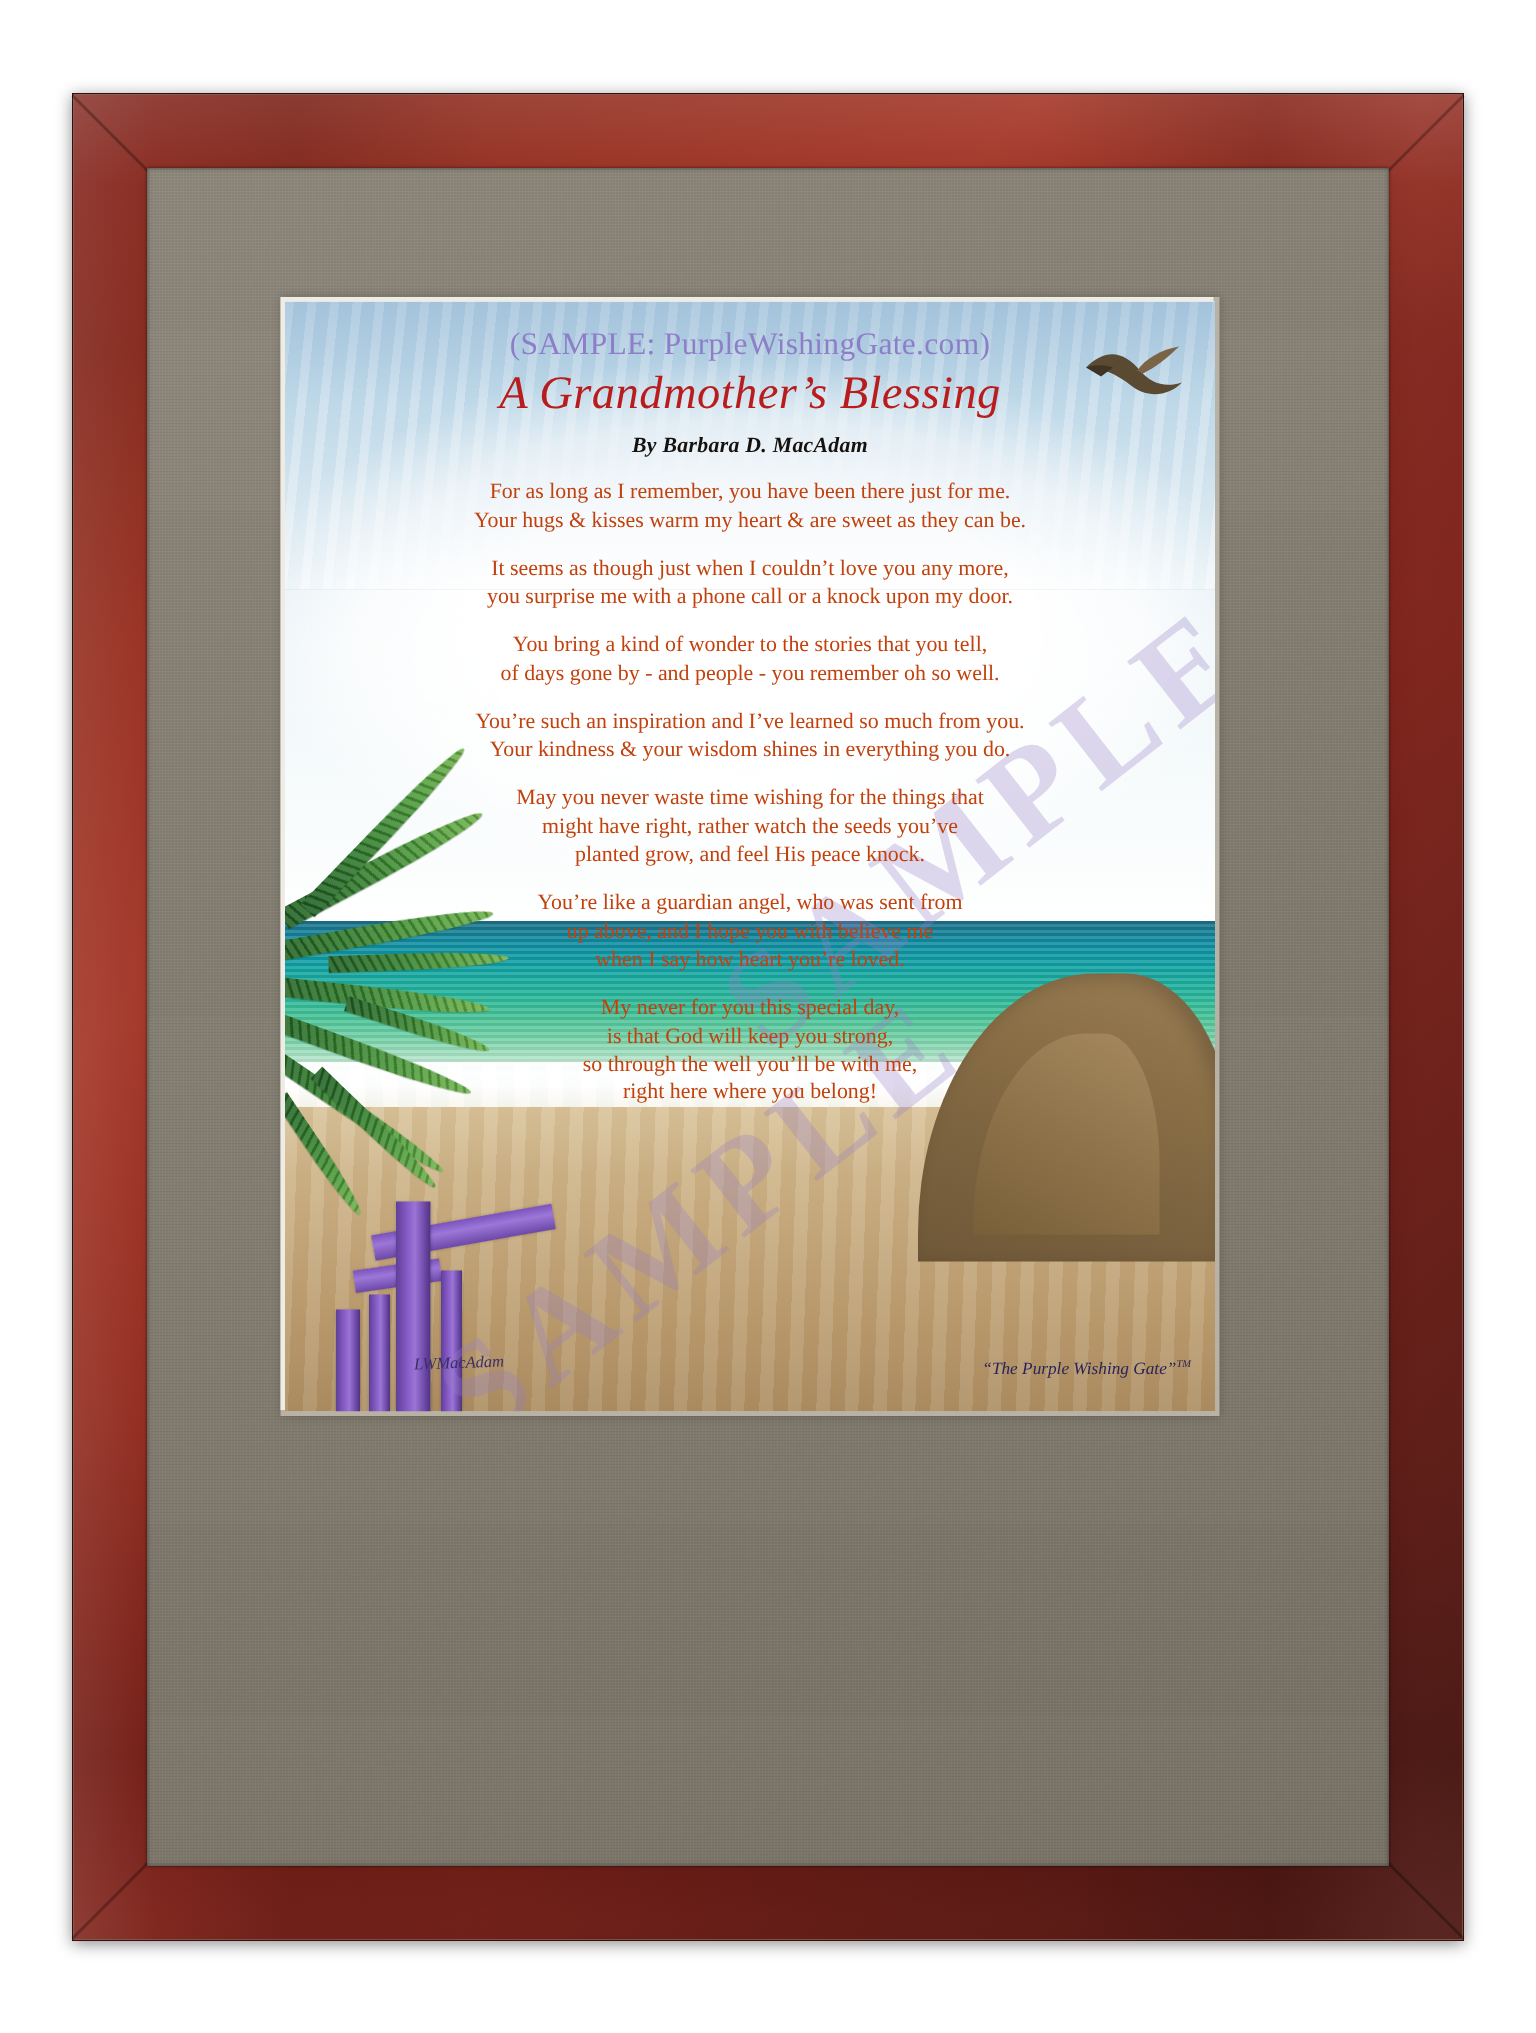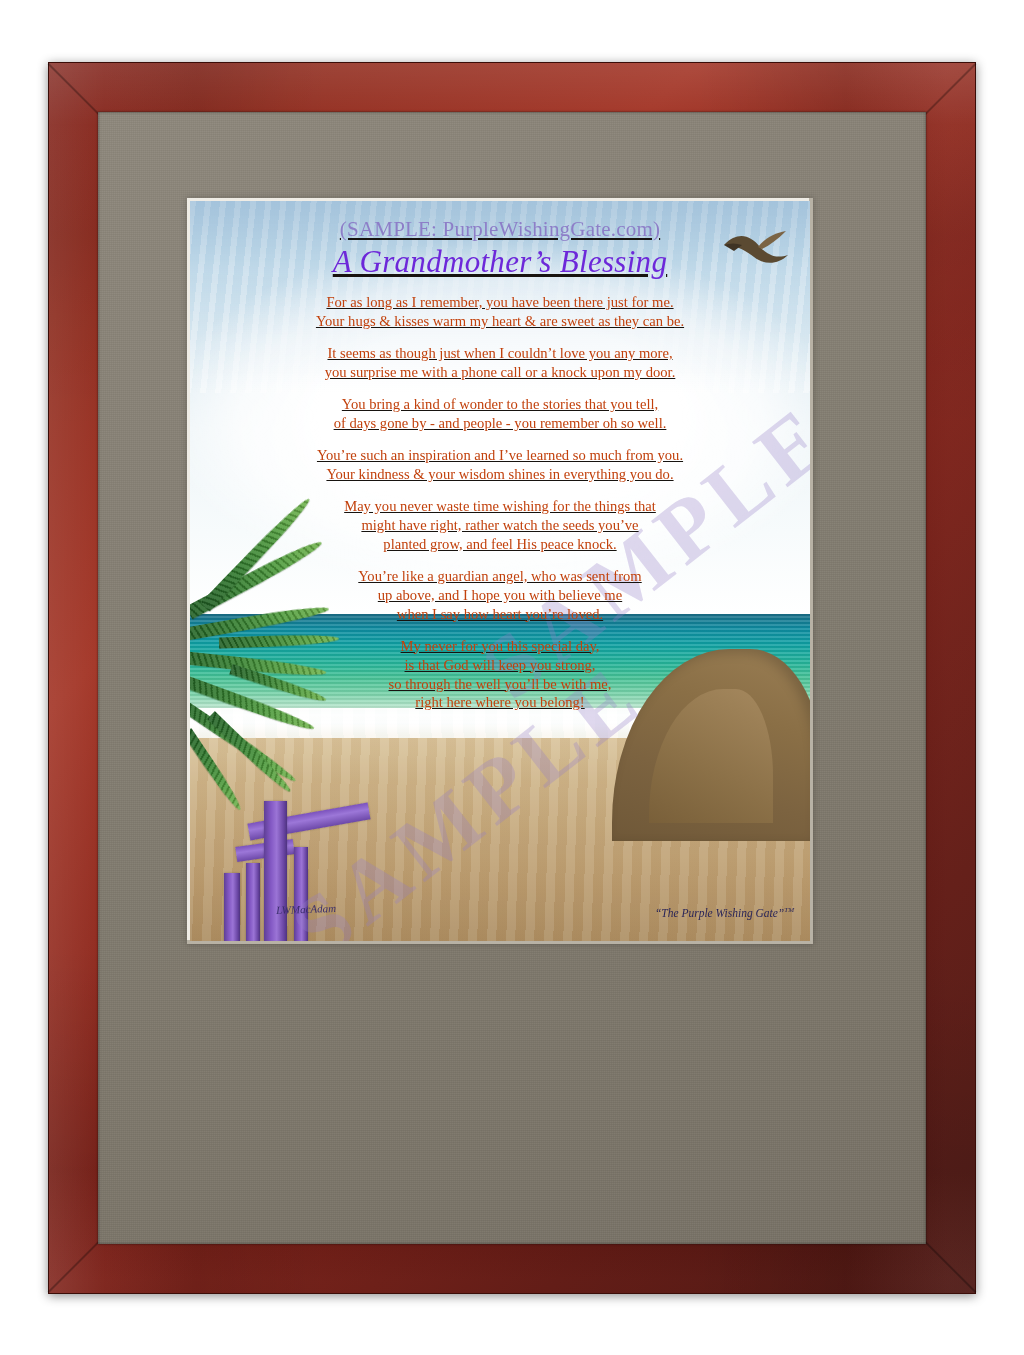--- a/index.html
+++ b/index.html
@@ -201,35 +201,34 @@
   }
 
   
   #poem-layer {
     position: absolute;
     inset: 0;
     padding: 0 26px;
     box-sizing: border-box;
     text-align: center;
     color: #17130f;
-    text-decoration: underline;
   }
   #sample-url {
     margin-top: 16px;
     font-size: 21px;
     color: #8d7ec8;
     letter-spacing: .2px;
     font-family: "Liberation Serif", serif;
   }
   #poem-title {
     margin-top: 2px;
     font-size: 31px;
     font-style: italic;
     font-family: "Liberation Serif", serif;
-    color: #6d28d9;
+    color: #b91c1c;
     letter-spacing: .3px;
   }
   #poem-author {
     margin-top: 9px;
     font-size: 14.5px;
     font-style: italic;
     font-weight: bold;
     color: #14110e;
     letter-spacing: .2px;
   }
@@ -333,20 +332,21 @@
           <path d="M38 22 C44 14, 54 8, 66 6 C58 14, 50 20, 42 24 Z" fill="#7b6445"></path>
           <path d="M4 20 C10 18, 16 18, 22 20 L14 26 Z" fill="#3f3324"></path>
         </svg>
 
         <div class="watermark wm1">SAMPLE</div>
         <div class="watermark wm2">SAMPLE</div>
 
         <div id="poem-layer">
           <div id="sample-url">(SAMPLE: PurpleWishingGate.com)</div>
           <div id="poem-title">A Grandmother’s Blessing</div>
+          <div id="poem-author">By Barbara D. MacAdam</div>
           <div id="poem-body">
               <div class="stanza">
                 <div class="line">For as long as I remember, you have been there just for me.</div>
                 <div class="line">Your hugs &amp; kisses warm my heart &amp; are sweet as they can be.</div>
               </div>
               <div class="stanza">
                 <div class="line">It seems as though just when I couldn’t love you any more,</div>
                 <div class="line">you surprise me with a phone call or a knock upon my door.</div>
               </div>
               <div class="stanza">

